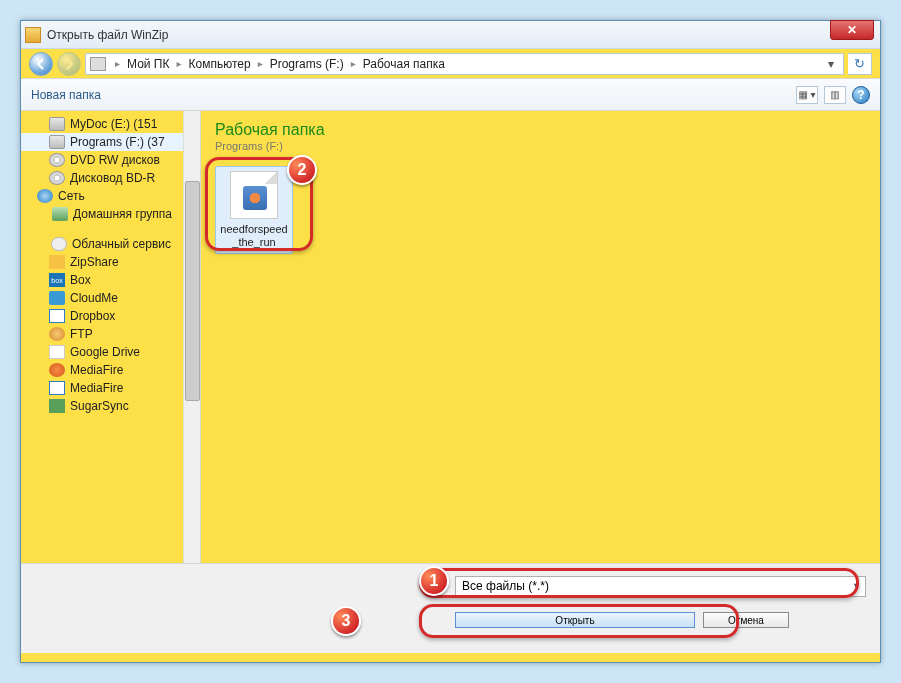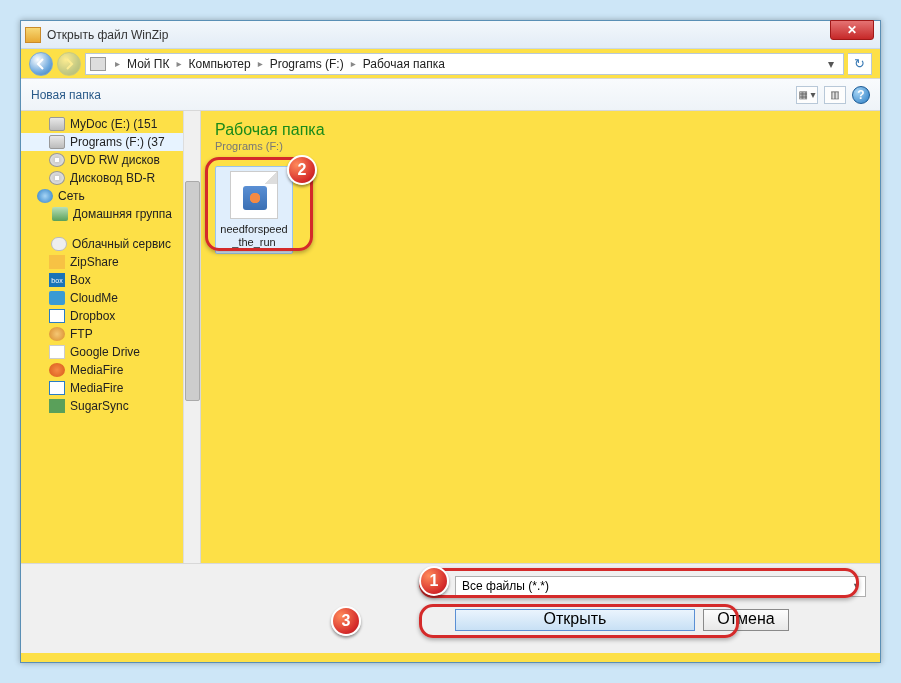--- a/index.html
+++ b/index.html
@@ -60,21 +60,21 @@
 .file .thumb::before { content:""; position:absolute; top:0; right:0; width:12px; height:12px; background:linear-gradient(135deg,#fff 49%,#ddd 50%); }
 .file .thumb .java { position:absolute; top:14px; left:12px; width:24px; height:24px; background:radial-gradient(circle,#f58a44 30%,transparent 31%), linear-gradient(#5a8fd4,#3a6fb4); border-radius:3px; }
 .file .fname { font-size: 11px; color: #222; word-break: break-all; line-height: 1.2; }
 .callout { position: absolute; border: 3px solid #d42a2a; border-radius: 14px; box-shadow: 0 2px 4px rgba(0,0,0,.3); pointer-events: none; }
 .badge { position: absolute; width: 30px; height: 30px; border-radius: 50%; background: radial-gradient(circle at 30% 30%, #ff8a5a, #d42a2a 70%, #9a1818); border: 2px solid #fff; box-shadow: 0 2px 3px rgba(0,0,0,.4); color: #fff; font-weight: bold; font-size: 16px; display: flex; align-items: center; justify-content: center; z-index: 10; }
 .footer { height: 90px; background: #f0f0f0; border-top: 1px solid #d8d8d8; padding: 10px 14px; position: relative; }
 .footer .row { display: flex; align-items: center; margin-bottom: 10px; height: 24px; }
 .filetype { flex: 1; margin-left: 420px; height: 21px; border: 1px solid #aeaeae; background: #fff; font-size: 12px; padding: 0 6px; display: flex; align-items: center; position: relative; }
 .filetype .arrow { position: absolute; right: 4px; font-size: 9px; color: #555; }
 .btns { display: flex; gap: 8px; margin-left: 420px; }
-.btn { height: 22px; border: 1px solid #8a8a8a; font-size: 16px; display: flex; justify-content: center; background: linear-gradient(#fdfdfd,#e8e8e8); }
+.btn { height: 16px; border: 1px solid #8a8a8a; font-size: 10px; display: flex; align-items: center; justify-content: center; background: linear-gradient(#fdfdfd,#e8e8e8); }
 .btn.open { width: 240px; background: linear-gradient(#eaf4fd,#c8e0f5); border-color: #5a8fd4; }
 .btn.cancel { width: 86px; }
 </style>
 </head>
 <body>
 
 <div class="window">
 
   <div class="titlebar">
     <div class="ticon"></div>

